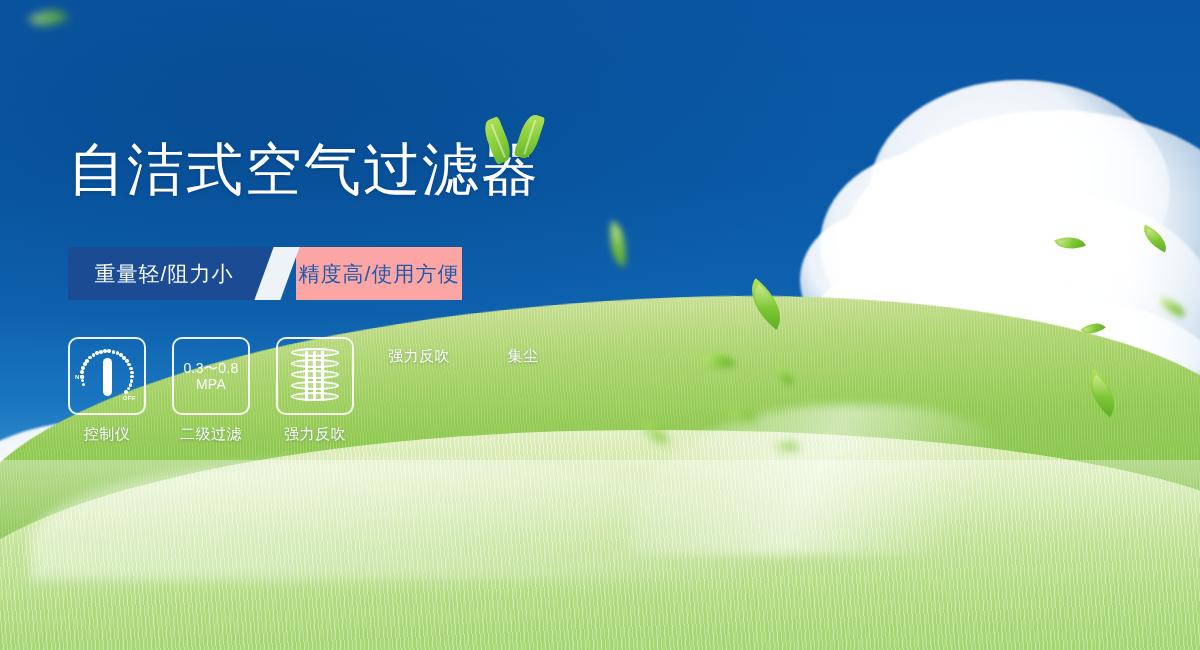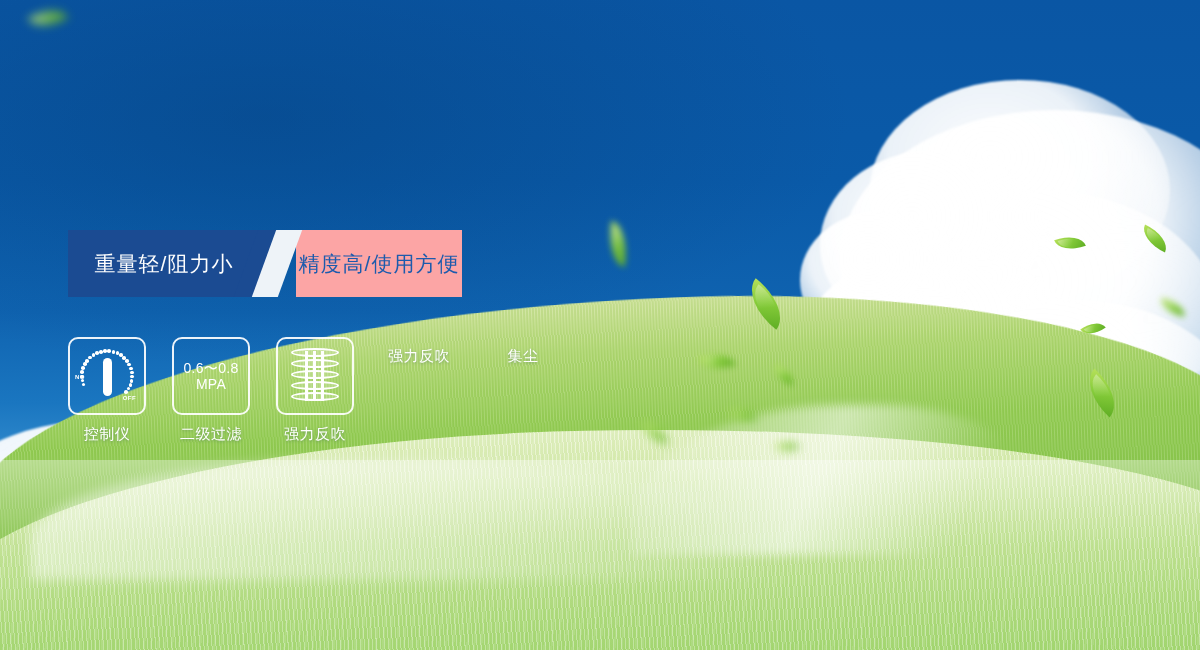--- a/index.html
+++ b/index.html
@@ -195,22 +195,22 @@
   .sprout .sl.left  { left:8px;  top:8px; transform:rotate(-22deg); }
   .sprout .sl.right { left:40px; top:4px; transform:rotate(18deg); }
   .sprout .vein {
     position:absolute; left:48%; top:10%;
     width:1.5px; height:80%;
     background:rgba(255,255,255,.45);
   }
 
   
   .subtitle-bar {
-    position:absolute; left:68px; top:230px;
-    width:394px; height:67px;
+    position:absolute; left:68px; top:247px;
+    width:394px; height:53px;
     display:flex;
     gap:36px;
   }
   .sub-left {
     position:relative;
     width:192px; height:100%;
     background:#1b4b92;
     display:flex; align-items:center; justify-content:center;
   }
   .sub-left span {
@@ -392,20 +392,31 @@
   <div class="leaf blur" style="left:772px; top:368px; width:24px; height:14px; transform:rotate(24deg);"></div>
   <div class="leaf blur2" style="left:730px; top:408px; width:26px; height:15px; transform:rotate(-12deg);"></div>
   <div class="leaf blur2" style="left:640px; top:425px; width:30px; height:16px; transform:rotate(16deg);"></div>
   <div class="leaf blur2" style="left:776px; top:440px; width:22px; height:13px; transform:rotate(-26deg);"></div>
   <div class="leaf" style="left:1056px;top:235px; width:28px; height:16px; transform:rotate(-20deg);"></div>
   <div class="leaf" style="left:1140px;top:230px; width:30px; height:17px; transform:rotate(25deg);"></div>
   <div class="leaf" style="left:1082px;top:322px; width:22px; height:13px; transform:rotate(-35deg);"></div>
   <div class="leaf" style="left:1080px;top:380px; width:44px; height:26px; transform:rotate(42deg);"></div>
   <div class="leaf blur" style="left:1160px;top:300px; width:26px; height:15px; transform:rotate(10deg);"></div>
 
+  <div class="title-block">
+    <div class="sprout">
+      <div class="sl left">
+          <div class="vein"></div>
+        </div>
+      <div class="sl right">
+          <div class="vein"></div>
+        </div>
+    </div>
+    <h1 class="main-title">自洁式空气过滤器</h1>
+  </div>
 
   <div class="subtitle-bar">
     <div class="sub-left">
       <span>重量轻/阻力小</span>
     </div>
     <div class="sub-slash"></div>
     <div class="sub-slash-white"></div>
     <div class="sub-right">
       <span>精度高/使用方便</span>
     </div>
@@ -446,21 +457,21 @@
             <div class="dot" style="left: 84.7788%; top: 71.8118%;"></div>
             <div class="dot" style="left: 80.8889%; top: 77.7064%;"></div>
           </div>
       </div>
       <div class="feature-label">控制仪</div>
     </div>
 
     <div class="feature">
       <div class="feature-box">
         <div class="feature-text">
-          <div>0.6〜0.8</div>
+          <div>0.3〜0.8</div>
           <div>MPA</div>
         </div>
       </div>
       <div class="feature-label">二级过滤</div>
     </div>
 
     <div class="feature">
       <div class="feature-box">
         <div class="coil">
           <div class="ring" style="top:0px;"></div>

